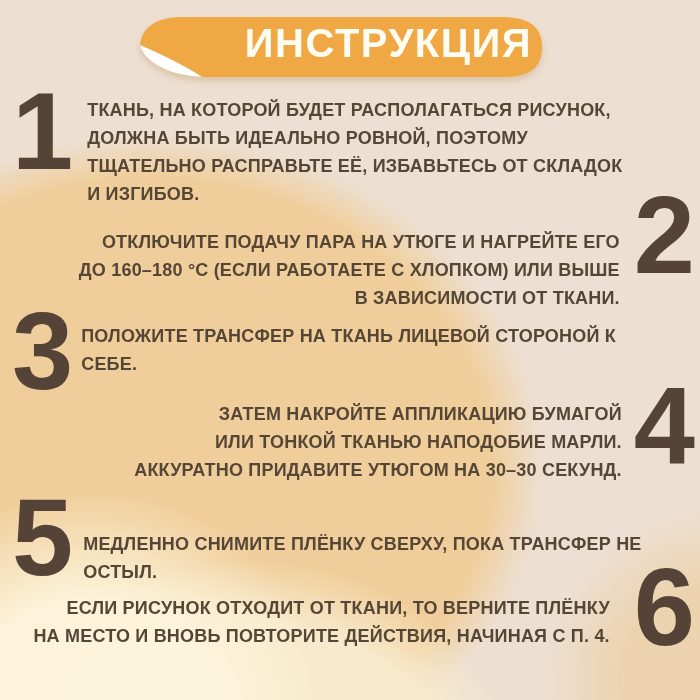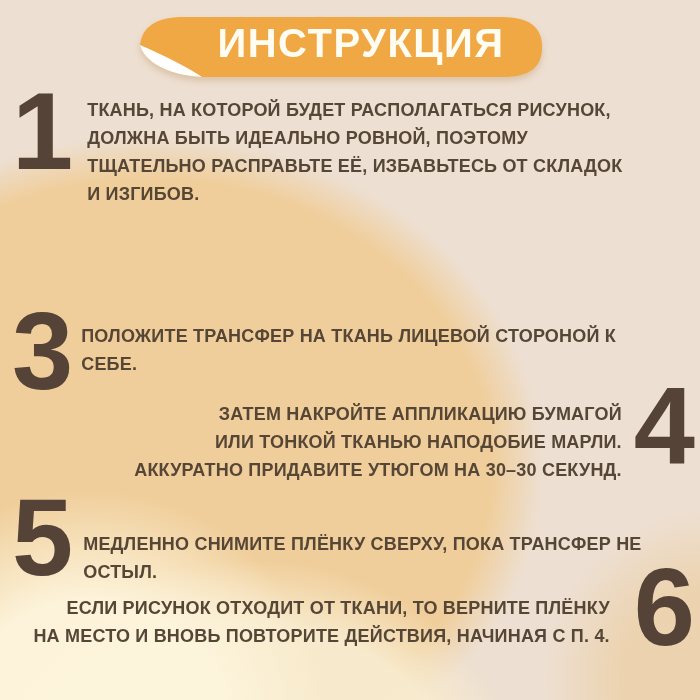--- a/index.html
+++ b/index.html
@@ -14,21 +14,21 @@
       radial-gradient(circle 290px at 255px 850px, rgba(248,235,206,0.95) 0 78%, rgba(248,235,206,0) 100%),
       radial-gradient(circle 170px at 715px 680px, rgba(236,201,148,0.55) 0 55%, rgba(236,201,148,0) 100%),
       radial-gradient(ellipse 392px 332px at 150px 468px, rgba(240,205,152,0.95) 0 87%, rgba(240,205,152,0) 100%);
   }
   
   .banner{position:absolute;left:138px;top:9px;width:408px;height:70px;}
   .banner svg{position:absolute;inset:0;filter:drop-shadow(0 4px 3px rgba(176,134,77,0.30));}
   .banner-text{
     position:absolute;left:52px;right:14px;top:50%;
     transform:translateY(-52%);
-    text-align:center;
+    text-align:right;
     font-size:40px;font-weight:bold;letter-spacing:1.5px;
     color:#FFFCF2;
   }
   
   .step{position:absolute;display:flex;align-items:flex-start;}
   .step.left{left:12px;right:26px;}
   .step.right{left:26px;right:7px;justify-content:flex-end;}
   .num{
     font-size:110px;font-weight:bold;line-height:0.78;
     color:#544336;letter-spacing:-2px;
@@ -61,20 +61,26 @@
   </div>
 
   <section class="step left s1">
     <span class="num">1</span>
     <p class="txt">ТКАНЬ, НА КОТОРОЙ БУДЕТ РАСПОЛАГАТЬСЯ РИСУНОК,
 ДОЛЖНА БЫТЬ ИДЕАЛЬНО РОВНОЙ, ПОЭТОМУ
 ТЩАТЕЛЬНО РАСПРАВЬТЕ ЕЁ, ИЗБАВЬТЕСЬ ОТ СКЛАДОК
 И ИЗГИБОВ.</p>
   </section>
 
+  <section class="step right s2">
+    <p class="txt">ОТКЛЮЧИТЕ ПОДАЧУ ПАРА НА УТЮГЕ И НАГРЕЙТЕ ЕГО
+ДО 160–180 °С (ЕСЛИ РАБОТАЕТЕ С ХЛОПКОМ) ИЛИ ВЫШЕ
+В ЗАВИСИМОСТИ ОТ ТКАНИ.</p>
+    <span class="num">2</span>
+  </section>
 
   <section class="step left s3">
     <span class="num">3</span>
     <p class="txt">ПОЛОЖИТЕ ТРАНСФЕР НА ТКАНЬ ЛИЦЕВОЙ СТОРОНОЙ К СЕБЕ.</p>
   </section>
 
   <section class="step right s4">
     <p class="txt">ЗАТЕМ НАКРОЙТЕ АППЛИКАЦИЮ БУМАГОЙ
 ИЛИ ТОНКОЙ ТКАНЬЮ НАПОДОБИЕ МАРЛИ.
 АККУРАТНО ПРИДАВИТЕ УТЮГОМ НА 30–30 СЕКУНД.</p>

